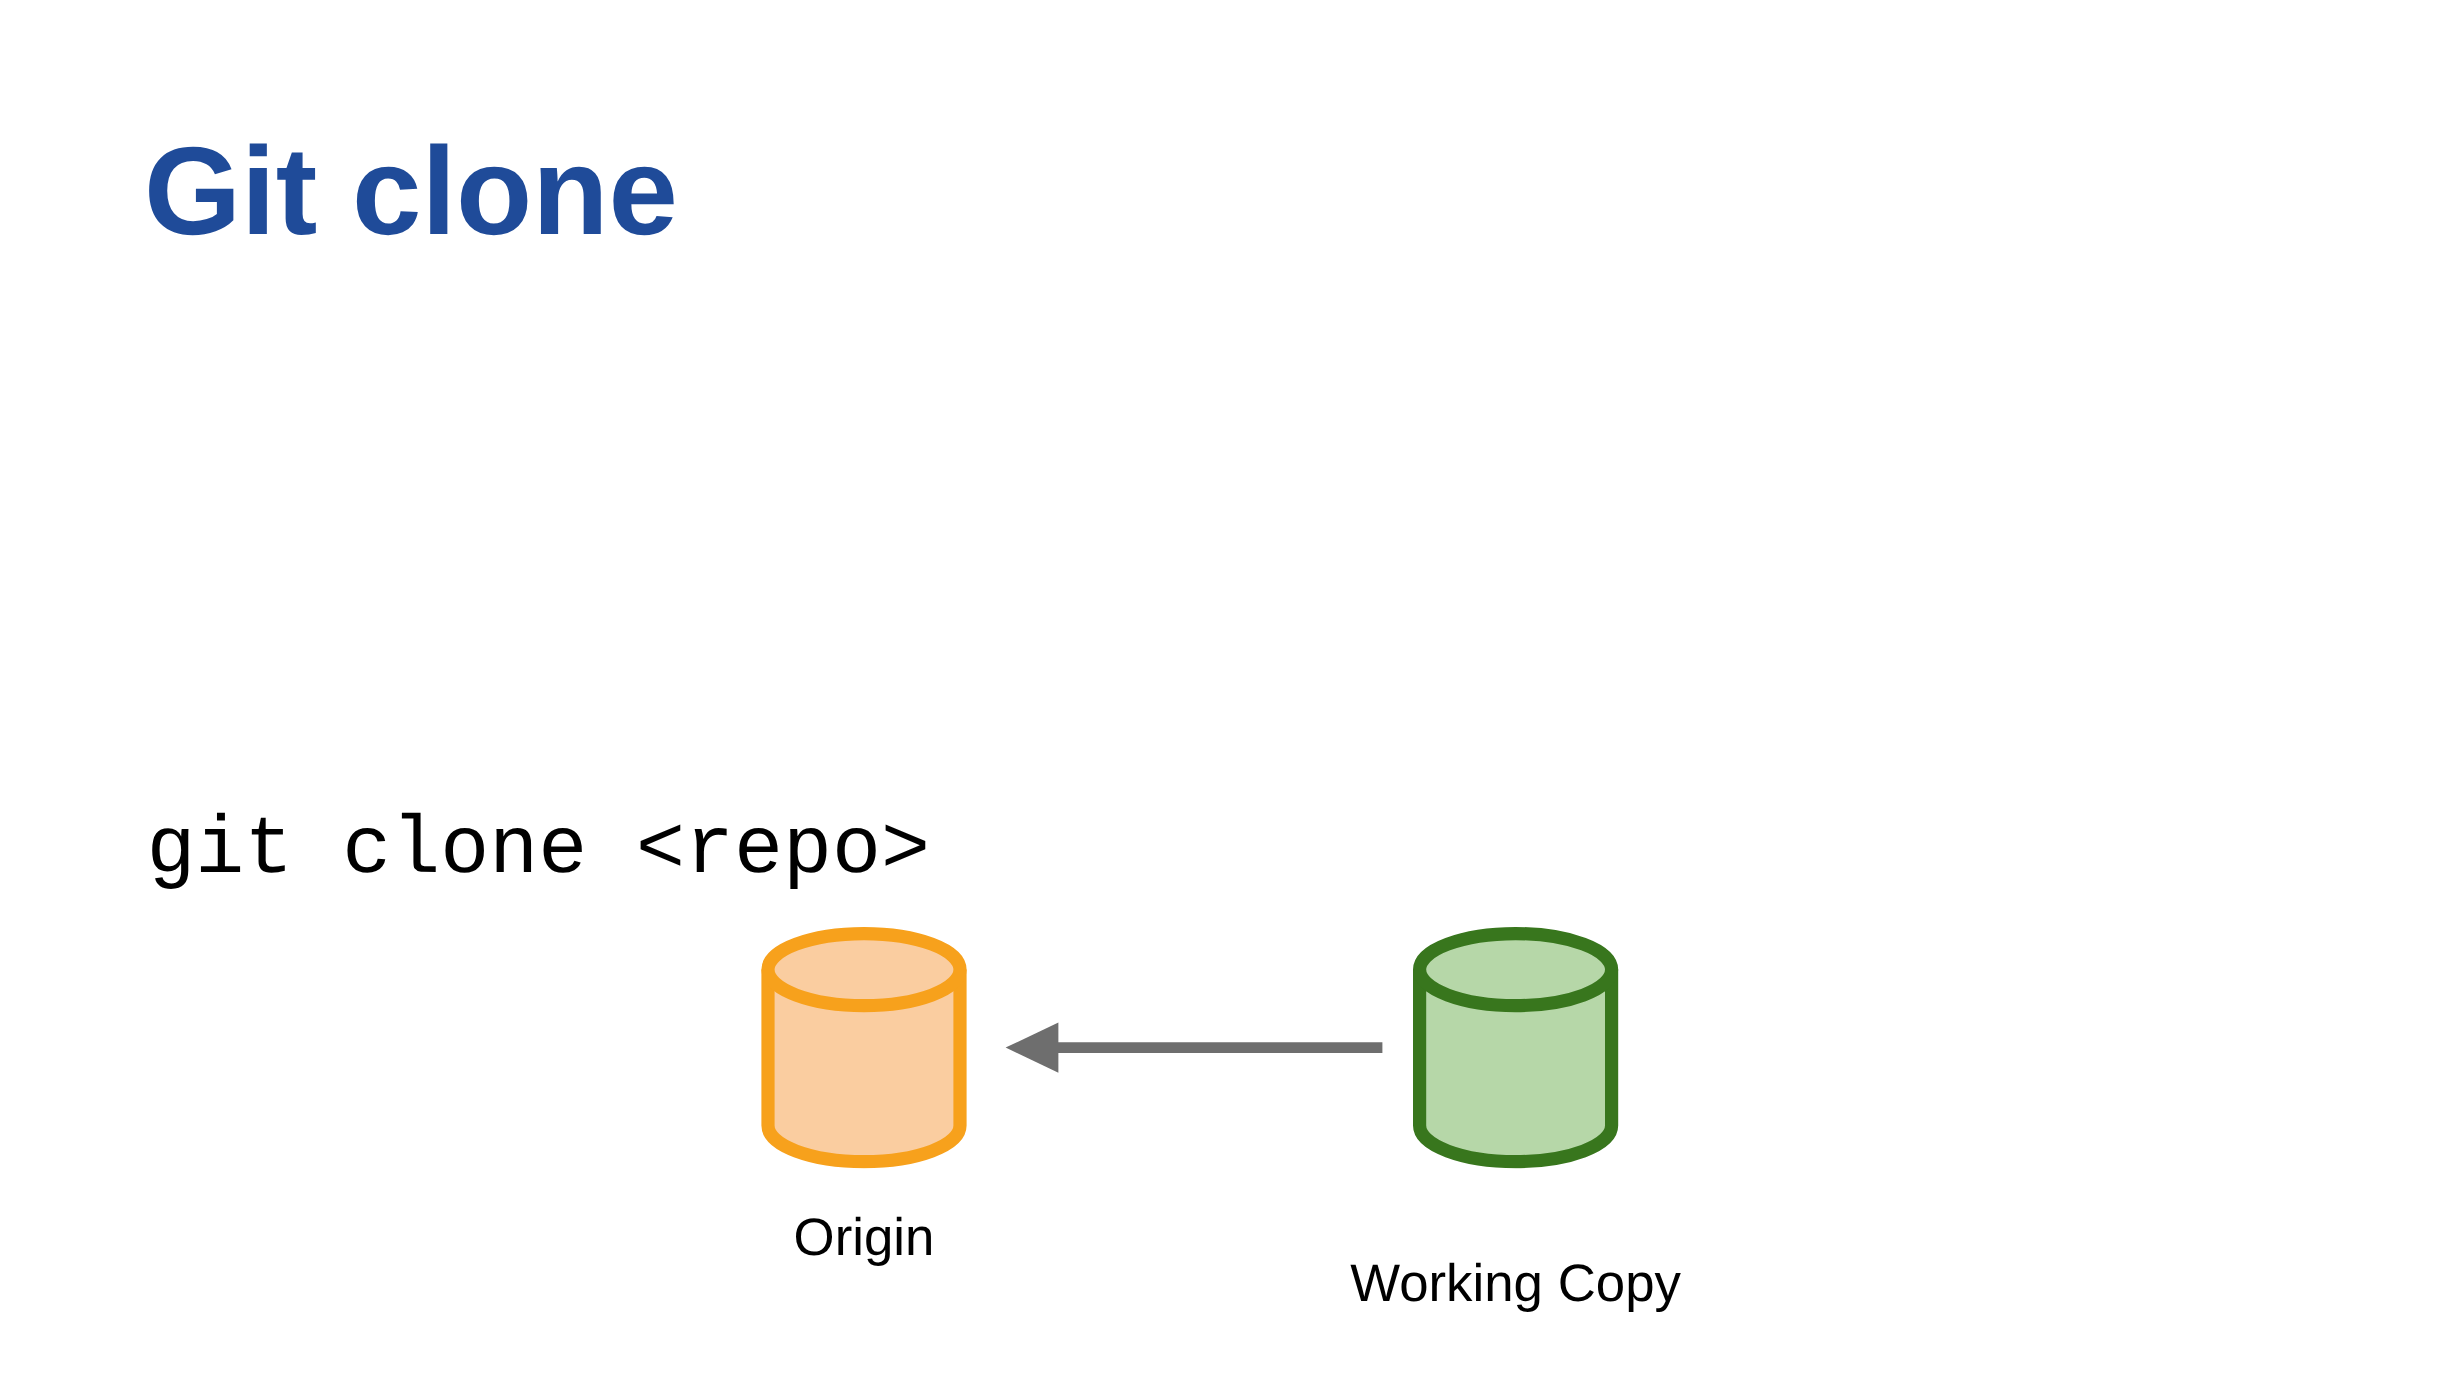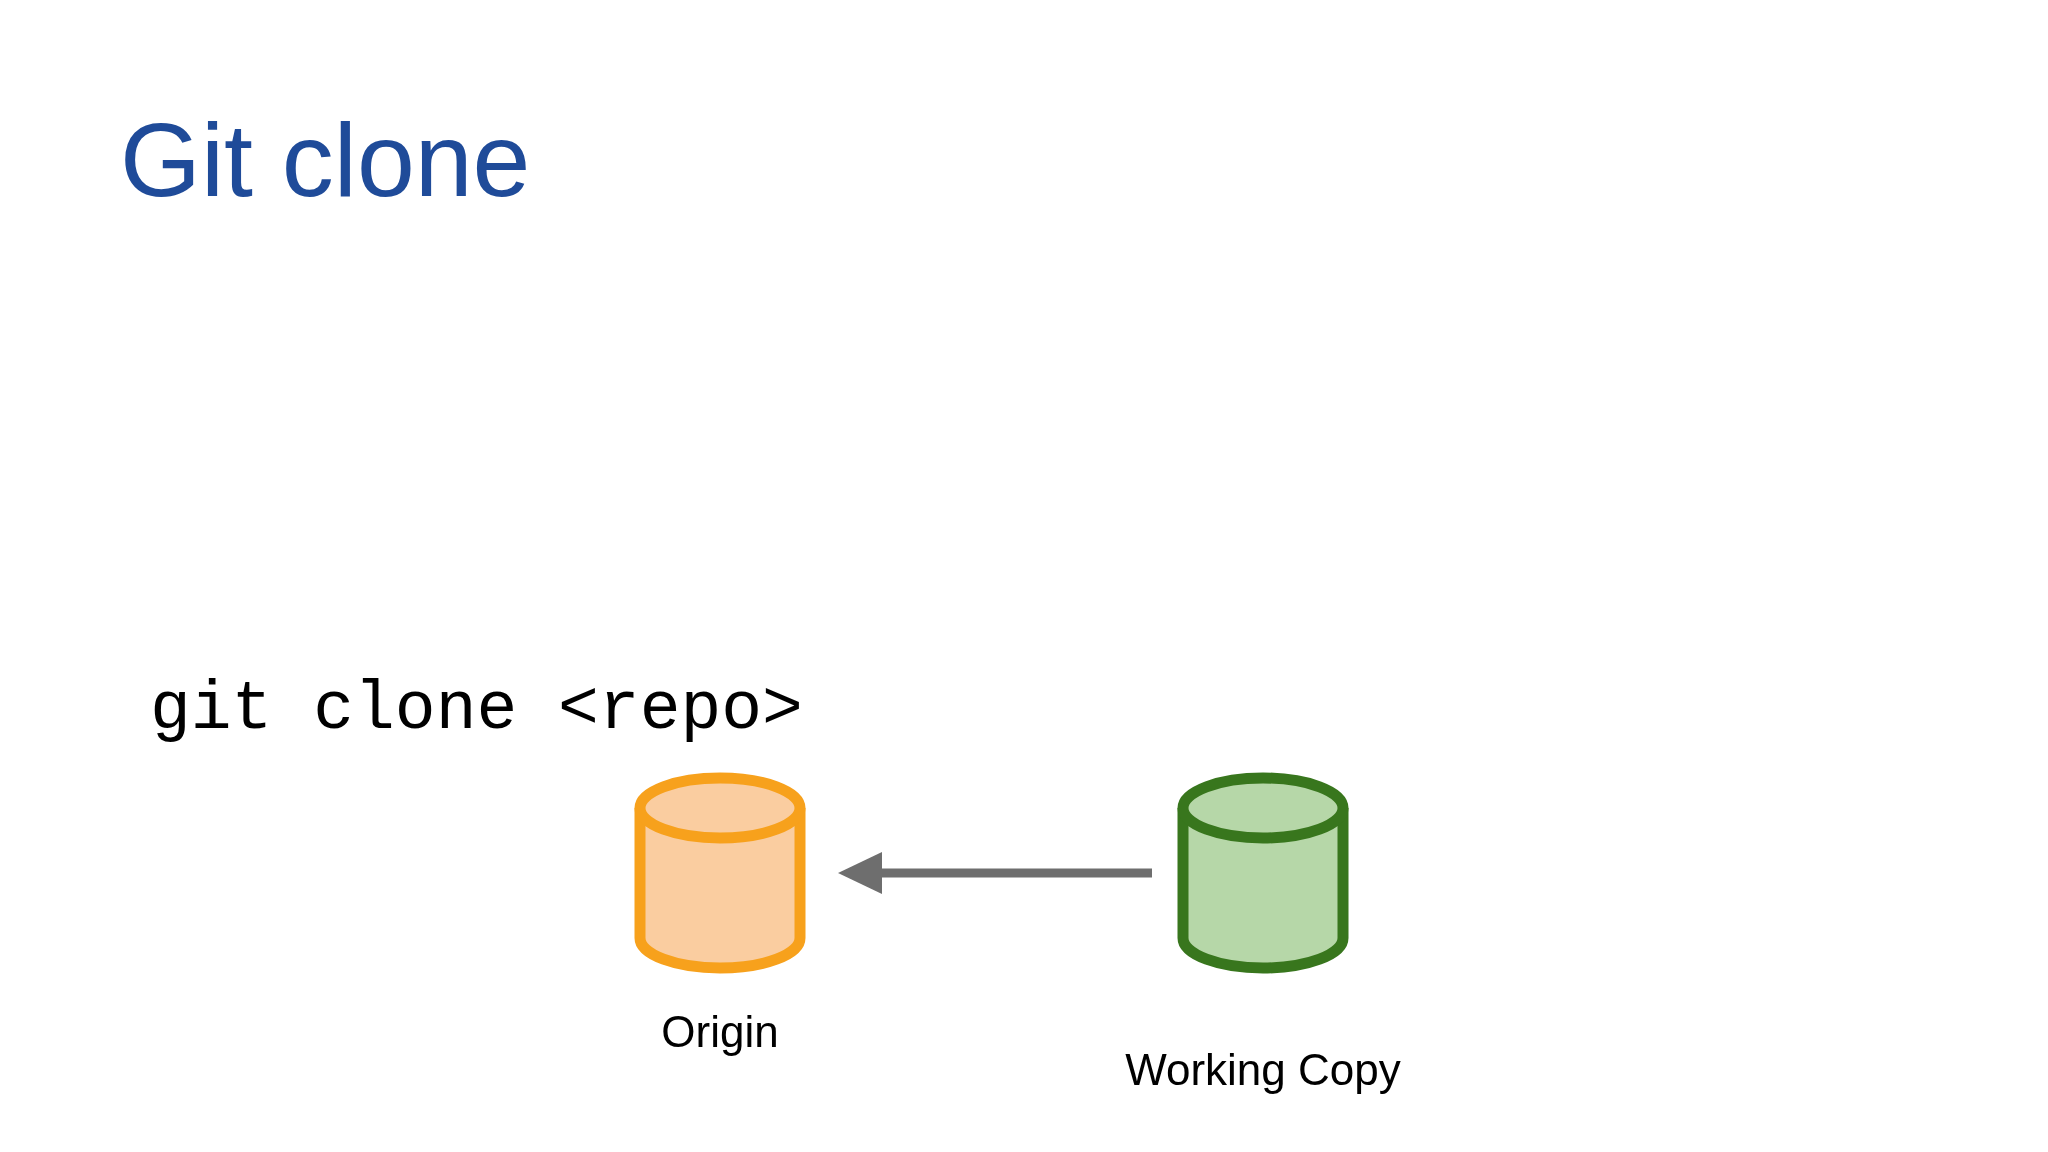--- a/index.html
+++ b/index.html
@@ -6,34 +6,34 @@
   body {
     width: 2048px; height: 1152px;
     background: #ffffff;
     font-family: "Liberation Sans", sans-serif;
     position: relative; overflow: hidden;
   }
   .slide { position: absolute; inset: 0; background: #ffffff; }
 
   .title {
     position: absolute; left: 120px; top: 108px;
-    font-size: 104px; font-weight: normal; line-height: 1;
+    font-size: 104px; font-weight: bold; line-height: 1;
     color: #1F4B99; white-space: nowrap;
   }
   .desc {
     position: absolute; left: 122px; top: 316px;
     font-size: 63px; line-height: 1.1; color: #000000; white-space: nowrap;
   }
   .code {
     position: absolute; left: 122px; top: 462px;
     font-family: "Liberation Mono", monospace;
     font-size: 68px; line-height: 99px; color: #000000;
     white-space: pre;
   }
-  .code-line { height: 99px; margin-left: 28px; }
+  .code-line { height: 99px; }
 
   .diagram { position: absolute; inset: 0; border-radius: 23px; }
   .cyl { position: absolute; width: 176px; height: 202px; }
   .cyl-origin { left: 632px; top: 772px; }
   .cyl-working { left: 1175px; top: 772px; }
   .arrow-svg { position: absolute; left: 830px; top: 843px; width: 330px; height: 60px; }
 
   .node-label {
     position: absolute; top: 1008px;
     font-size: 44px; color: #000000; text-align: center; line-height: 1.1;

